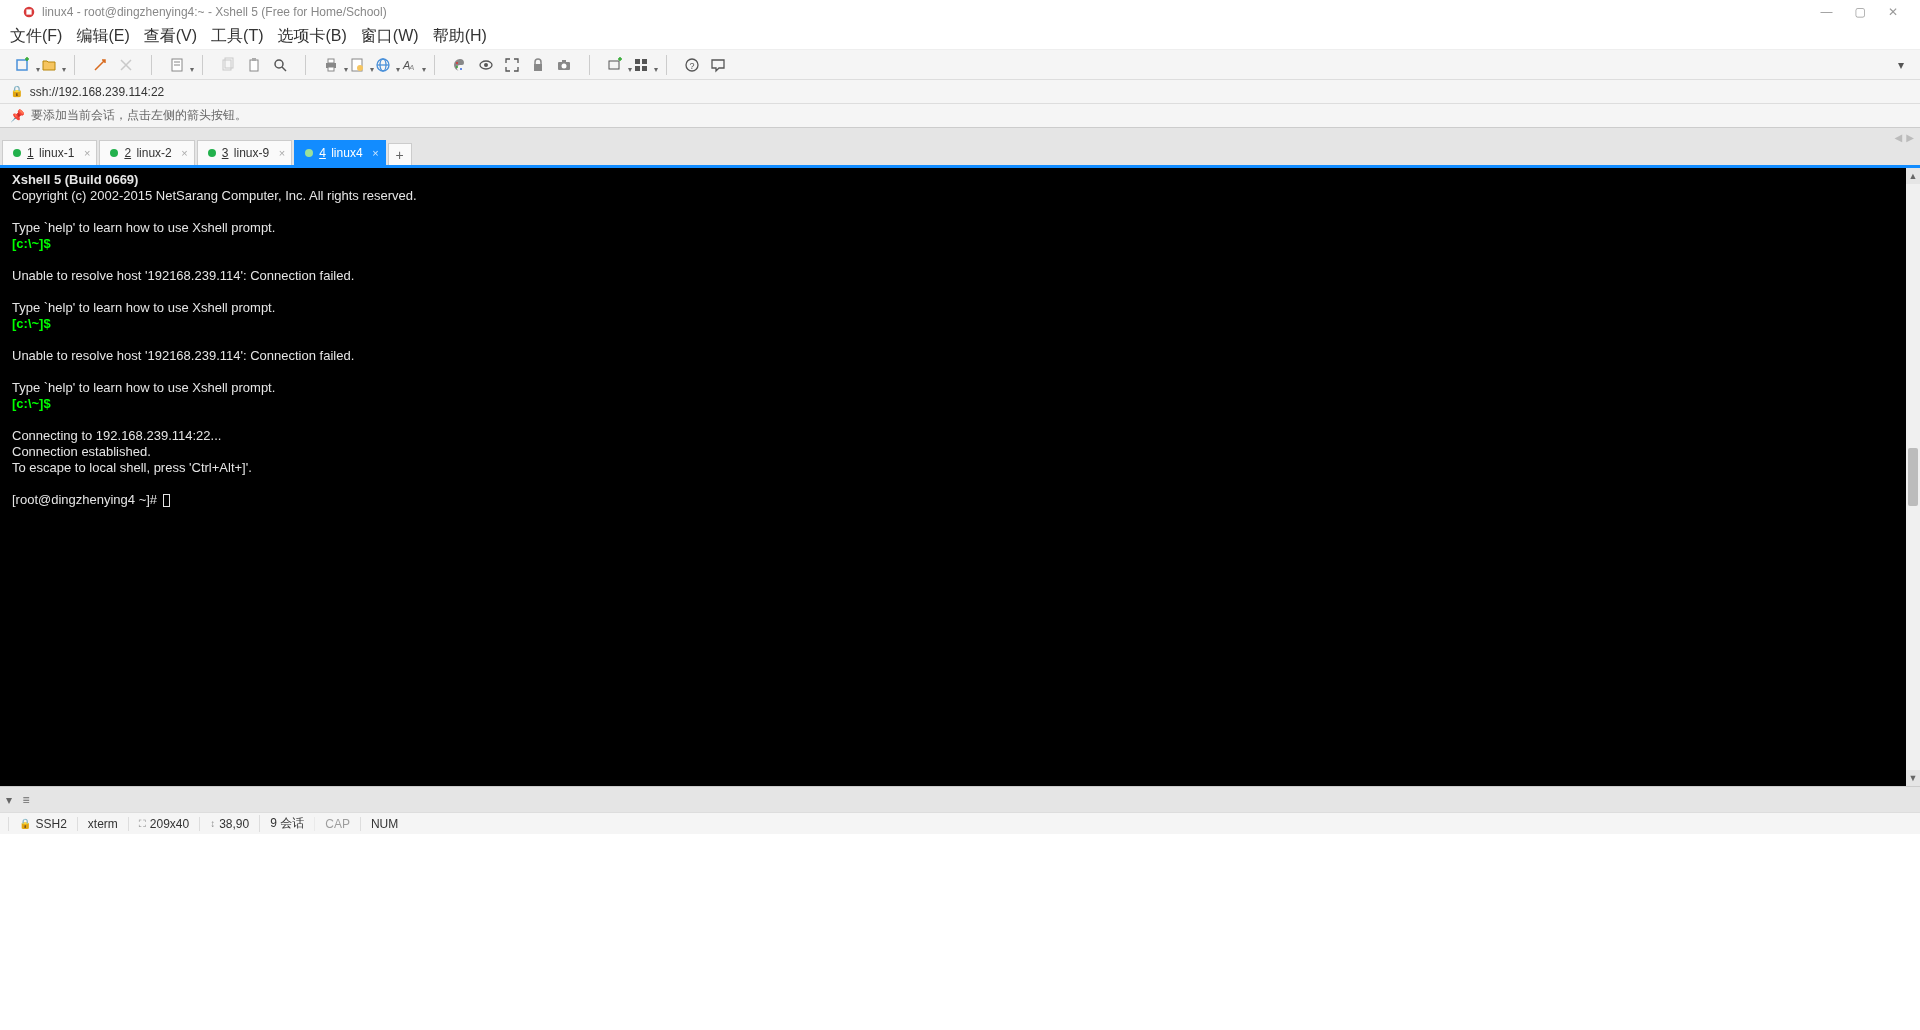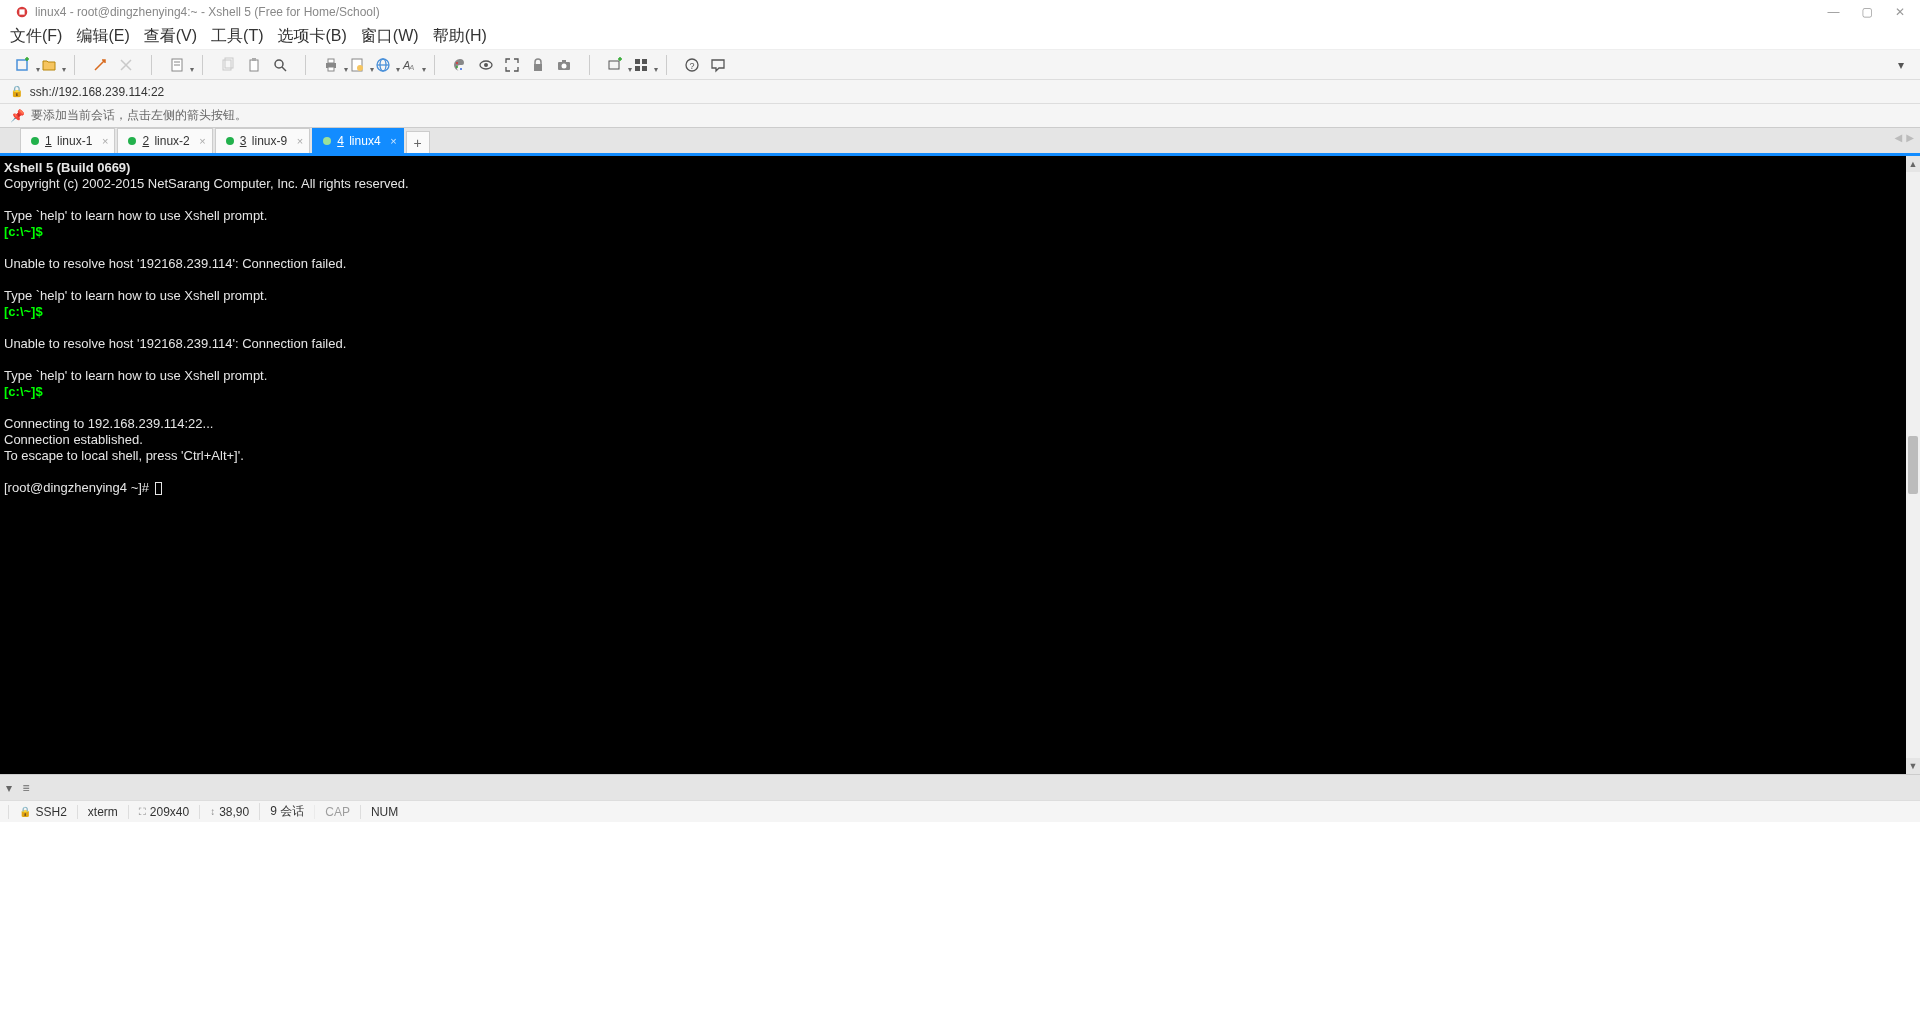--- a/index.html
+++ b/index.html
@@ -1,19 +1,19 @@
 <!DOCTYPE html>
 <html><head>
 <meta charset="utf-8">
 <style>
 * { margin:0; padding:0; box-sizing:border-box; font-family:"Microsoft YaHei","Segoe UI",Tahoma,sans-serif; }
 body { width:1920px; height:1030px; background:#fff; overflow:hidden; font-size:12px; color:#333; }
 
 
-.titlebar { height:24px; display:flex; align-items:center; padding:0 15px; background:#fff; }
+.titlebar { height:24px; display:flex; align-items:center; padding:0 22px; background:#fff; }
 .titlebar .app-icon { width:14px; height:14px; margin-right:6px; }
 .titlebar .title { flex:1; color:#888; font-size:12px; }
 .titlebar .winctl { display:flex; gap:22px; align-items:center; }
 .titlebar .winctl span { color:#999; font-size:12px; cursor:default; }
 
 
 .menubar { height:26px; display:flex; align-items:center; padding:0 10px; gap:14px; background:#fff; border-bottom:1px solid #eee; }
 .menubar span { color:#333; font-size:16px; cursor:default; }
 
 
@@ -28,35 +28,35 @@
 .addrbar { height:24px; display:flex; align-items:center; padding:0 10px; gap:6px; background:#f5f5f5; border-bottom:1px solid #ddd; }
 .addrbar .lock { color:#888; font-size:11px; }
 .addrbar .addr { color:#333; font-size:12px; }
 
 
 .hintbar { height:24px; display:flex; align-items:center; padding:0 10px; gap:6px; background:#f5f5f5; border-bottom:1px solid #ccc; color:#666; font-size:12px; }
 .hintbar .pin { font-size:12px; color:#666; }
 
 
 .tabbar-wrap { background:#e5e5e5; border-bottom:3px solid #128cff; position:relative; }
-.tabbar { height:25px; display:flex; align-items:flex-end; padding-left:20px; }
+.tabbar { height:37px; display:flex; align-items:flex-end; padding-left:2px; }
 .tab { height:25px; min-width:86px; padding:0 22px 0 10px; display:flex; align-items:center; gap:6px; background:#fafafa; border:1px solid #ccc; border-bottom:none; margin-right:2px; font-size:12px; color:#333; position:relative; cursor:default; }
 .tab .dot { width:8px; height:8px; border-radius:50%; background:#22b14c; }
 .tab .close { position:absolute; right:6px; font-size:11px; color:#aaa; }
 .tab.active { background:#128cff; color:#fff; border-color:#128cff; }
 .tab.active .dot { background:#9be19b; }
 .tab.active .close { color:#cfe8ff; }
 .tab .num { text-decoration:underline; margin-right:2px; }
 .tab-new { width:24px; height:22px; display:flex; align-items:center; justify-content:center; background:#fafafa; border:1px solid #ccc; border-bottom:none; font-size:14px; color:#666; cursor:default; }
 .tab-nav { position:absolute; right:6px; top:4px; display:flex; gap:4px; }
 .tab-nav span { font-size:10px; color:#bbb; }
 
 
 .terminal-wrap { position:relative; background:#000; height:618px; }
-.terminal { width:1498px; height:618px; background:#000; color:#e5e5e5; font-family:Consolas,"Courier New",monospace; font-size:13px; line-height:15px; padding:4px 4px 0 4px; white-space:pre; overflow:hidden; }
+.terminal { width:1498px; height:618px; background:#000; color:#e5e5e5; font-family:Consolas,"Courier New",monospace; font-size:13px; line-height:15px; padding:4px 4px 0 12px; white-space:pre; overflow:hidden; }
 .terminal .b { font-weight:bold; }
 .terminal .g { color:#00ff00; font-weight:bold; }
 .terminal .cursor { display:inline-block; width:7px; height:13px; border:1px solid #e5e5e5; vertical-align:middle; margin-left:2px; }
 .term-scroll { position:absolute; right:0; top:0; width:14px; height:100%; background:#f0f0f0; }
 .term-scroll .arrow { height:16px; display:flex; align-items:center; justify-content:center; font-size:9px; color:#666; background:#e5e5e5; }
 .term-scroll .thumb { position:absolute; left:2px; right:2px; top:280px; height:58px; background:#bcbcbc; border-radius:2px; }
 
 
 .sendbar { height:26px; display:flex; align-items:center; background:#e5e5e5; border-top:1px solid #ccc; }
 .sendbar input { flex:1; height:20px; margin:0 6px; padding:0 6px; font-size:12px; color:#999; border:1px solid #ccc; background:#fff; }

